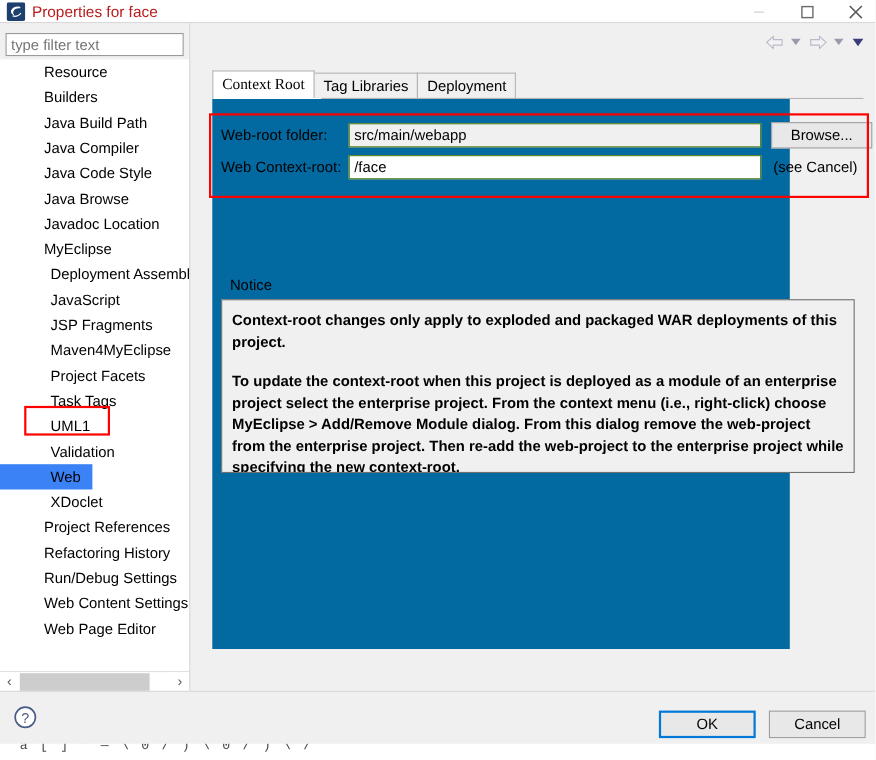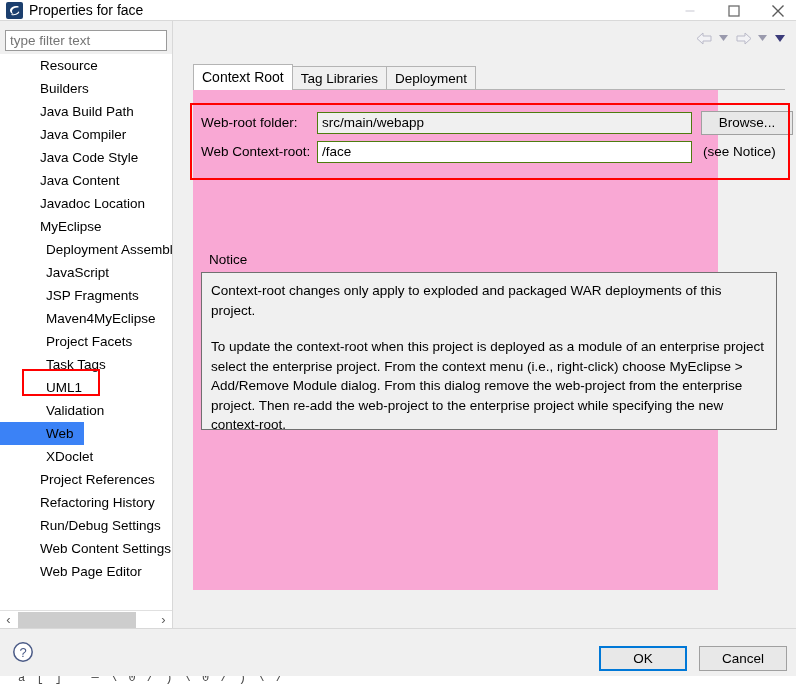--- a/index.html
+++ b/index.html
@@ -62,21 +62,21 @@
   }
   .title-icon {
     position: absolute;
     left: 6px; top: 2px;
     width: 17px; height: 17px;
   }
   .title-text {
     position: absolute;
     left: 29px; top: 1px;
     font-size: 14px;
-    color: #000000;
+    color: #b91c1c;
     line-height: 19px;
     white-space: nowrap;
   }
   .win-btn {
     position: absolute;
     top: 0;
     width: 44px;
     height: 21px;
     cursor: default;
   }
@@ -230,41 +230,42 @@
     white-space: nowrap;
   }
   .tab.active {
     background: #ffffff;
     border-color: #b4b4b4;
     font-size: 14px;
     height: 26px;
     line-height: 25px;
     position: relative;
     z-index: 2;
+    font-family: Liberation Serif, serif;
   }
   .tab-underline {
     position: absolute;
     left: 8px; top: 31px;
     width: 592px; height: 1px;
     background: #b4b4b4;
   }
   .tab-underline-white {
     position: absolute;
     left: 9px; top: 31px;
     width: 98px; height: 1px;
     background: #ffffff;
     z-index: 3;
   }
 
   .tabpanel {
     position: absolute;
     left: 8px; top: 32px;
     width: 525px;
     height: 500px;
-    background: #f9a8d4;
+    background: #0369a1;
     box-sizing: border-box;
   }
 
   
   .form-area {
     position: absolute;
     left: 8px;
     top: 18px;
     width: 584px;
   }
@@ -349,21 +350,21 @@
     height: 158px;
     border: 1px solid #707070;
     background: #f0f0f0;
     box-sizing: border-box;
     padding: 8px 9px;
     font-size: 13.5px;
     line-height: 19.5px;
     color: #000;
     overflow: hidden;
   }
-  .notice-box p { margin: 0 0 17px 0; }
+  .notice-box p { margin: 0 0 17px 0; font-weight: bold; }
   .notice-box p:last-child { margin-bottom: 0; }
 
   
   .help-icon {
     position: absolute;
     left: 12px; top: 641px;
     width: 22px; height: 22px;
     cursor: default;
   }
   .footer-btn {
@@ -468,21 +469,21 @@
         <div class="tree-row-sel">
           <div class="tree-item">Java Build Path</div>
         </div>
         <div class="tree-row-sel">
           <div class="tree-item">Java Compiler</div>
         </div>
         <div class="tree-row-sel">
           <div class="tree-item">Java Code Style</div>
         </div>
         <div class="tree-row-sel">
-          <div class="tree-item">Java Content</div>
+          <div class="tree-item">Java Browse</div>
         </div>
         <div class="tree-row-sel">
           <div class="tree-item">Javadoc Location</div>
         </div>
         <div class="tree-row-sel">
           <div class="tree-item">MyEclipse</div>
         </div>
         <div class="tree-row-sel">
           <div class="tree-item lvl1">Deployment Assembl</div>
         </div>
@@ -551,21 +552,21 @@
         <div class="form-area">
           <div class="form-row">
             <span class="form-label">Web-root folder:</span>
             <input class="text-field readonly" type="text" readonly="" value="src/main/webapp" style="">
             <button class="btn browse-btn">Browse...</button>
           </div>
 
           <div class="form-row">
             <span class="form-label">Web Context-root:</span>
             <input class="text-field editable" type="text" value="/face" style="">
-            <span class="see-notice">(see Notice)</span>
+            <span class="see-notice">(see Cancel)</span>
           </div>
         </div>
 
         <div class="notice-label">Notice</div>
 
         <div class="notice-box" id="notice-box">
             <p>Context-root changes only apply to exploded and packaged WAR deployments of this project.</p>
             <p>To update the context-root when this project is deployed as a module of an enterprise project select the enterprise project. From the context menu (i.e., right-click) choose MyEclipse &gt; Add/Remove Module dialog. From this dialog remove the web-project from the enterprise project. Then re-add the web-project to the enterprise project while specifying the new context-root.</p>
           </div>
       </div>

